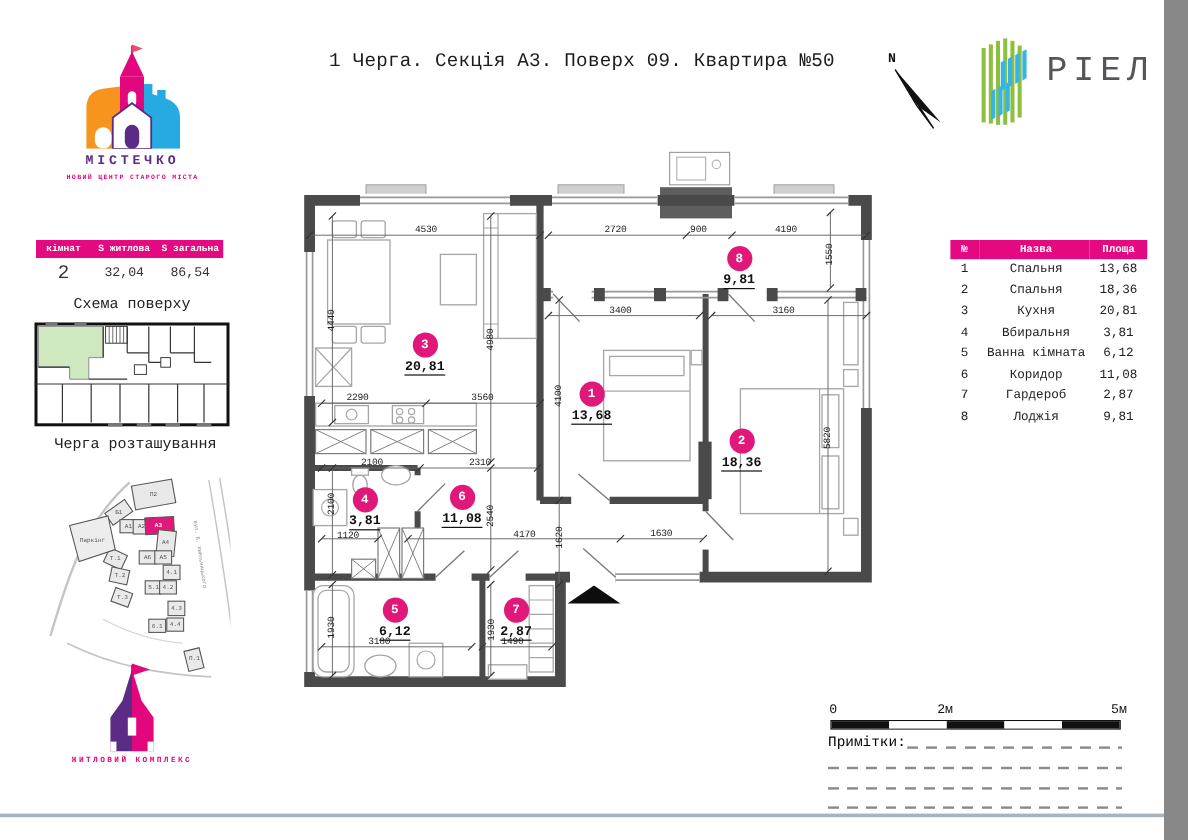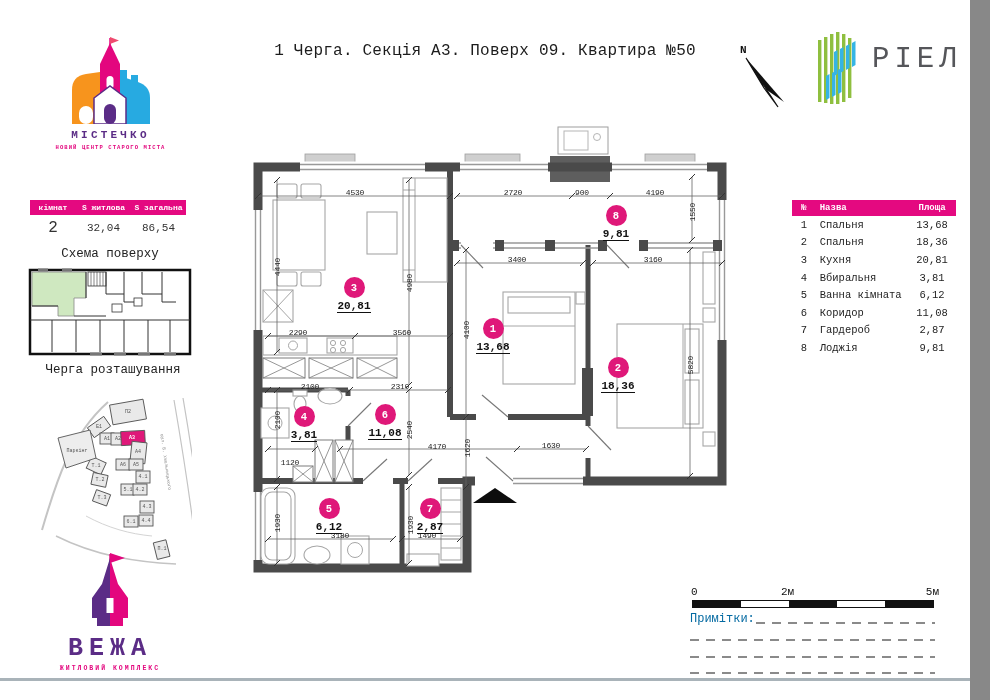--- a/index.html
+++ b/index.html
@@ -21,40 +21,40 @@
   .c1{width:46px;}.c2{width:55px;}.c3{width:55px;}
   .big2{font-size:16px;}
   .sec-h{font-size:12.5px;color:#222;}
   .vezha-name{font-weight:800;color:#5b2c86;font-size:25px;letter-spacing:6px;}
   .vezha-tag{color:#e3077e;font-size:6.5px;letter-spacing:2px;font-weight:bold;}
   
   .rtable{left:792px;top:200px;width:164px;border-collapse:collapse;font-size:10.5px;}
   .rtable thead td{background:#e40980;color:#fff;font-weight:bold;font-size:9px;height:14px;text-align:center;}
   .rtable tbody td{height:15.6px;color:#222;}
   .rtable td.num{width:24px;text-align:center;}
-  .rtable td.nm{width:92px;text-align:left;padding-left:4px;}
+  .rtable td.nm{width:92px;text-align:center;padding-left:4px;}
   .rtable td.ar{width:48px;text-align:center;}
   
   .riel-text{font-size:29px;font-weight:500;color:#55565a;letter-spacing:5px;}
   .north-n{font-size:11px;font-weight:bold;color:#111;}
   
   .dim{position:absolute;font-size:8px;color:#1d1d1d;white-space:nowrap;transform:translate(-50%,-50%);letter-spacing:-0.2px;}
   .dim.rot{transform:translate(-50%,-50%) rotate(-90deg);}
   .roomtag{position:absolute;width:46px;transform:translate(-50%,-50%);display:flex;flex-direction:column;align-items:center;}
   .badge{width:21px;height:21px;border-radius:50%;background:#df1879;color:#fff;font-size:10.5px;font-weight:bold;
          display:flex;align-items:center;justify-content:center;}
   .aarea{margin-top:2px;font-size:11px;font-weight:bold;color:#111;border-bottom:1.5px solid #111;line-height:12px;}
   .sitelbl{position:absolute;font-size:5px;color:#555;transform:translate(-50%,-50%);white-space:nowrap;}
   .sitelbl.hl{color:#fff;font-weight:bold;}
   .street{position:absolute;font-size:4.5px;color:#888;transform:translate(-50%,-50%) rotate(82deg);white-space:nowrap;}
   
   .sb-lbl{position:absolute;font-size:11px;color:#111;top:-15px;}
   .scalebar{left:692px;top:600px;width:240px;height:6px;border:1px solid #111;display:flex;}
   .scalebar div{height:100%;}
-  .notes-lbl{font-size:12px;color:#0369a1;}
+  .notes-lbl{font-size:12px;color:#000000;}
   .dashline{position:absolute;height:2px;background:repeating-linear-gradient(90deg,#8a8a8a 0 9px,transparent 9px 16px);}
   .botline{left:0;right:0;top:678px;height:3px;background:#a9b3b9;}
   svg{display:block;}
 </style>
 </head>
 <body>
 
 <div class="page">
 
   <div class="abs ctr title">1 Черга. Секція А3. Поверх 09. Квартира №50</div>
@@ -166,21 +166,20 @@
       <g transform="translate(40,0)">
         <line x1="30" y1="2" x2="30" y2="12" stroke="#e3077e" stroke-width="1.5"></line>
         <polygon points="30,1 45,6 30,11" fill="#e3077e"></polygon>
         <polygon points="30,6 30,74 12,74 12,46 22,32" fill="#5b2c86"></polygon>
         <polygon points="30,6 30,74 48,74 48,46 38,32" fill="#e3077e"></polygon>
         <rect x="26.5" y="46" width="7" height="15" fill="#fff"></rect>
         <rect x="12" y="66" width="5" height="8" fill="#fff"></rect>
         <rect x="43" y="66" width="5" height="8" fill="#fff"></rect>
       </g>
     </svg>
-    <div class="ctr vezha-name" style="margin-top:6px;">ВЕЖА</div>
     <div class="ctr vezha-tag" style="margin-top:2px;">ЖИТЛОВИЙ КОМПЛЕКС</div>
   </div>
 
   <div class="abs" style="left:736px;top:44px;width:64px;height:72px;">
     <div class="north-n" style="position:absolute;left:4px;top:0;">N</div>
     <svg width="64" height="72" viewBox="0 0 64 72">
       <polygon points="10,14 48,58 28,44" fill="#111"></polygon>
       <polygon points="10,14 28,44 42,63" fill="#fff" stroke="#111" stroke-width="1.2"></polygon>
     </svg>
   </div>
@@ -427,26 +426,26 @@
       <div class="dim" style="left: 517px; top: 259px;">3400</div>
       <div class="dim" style="left: 653px; top: 259px;">3160</div>
       <div class="dim rot" style="left: 466px; top: 330px;">4100</div>
       <div class="dim rot" style="left: 690px; top: 365px;">5820</div>
       <div class="dim" style="left: 298px; top: 332px;">2290</div>
       <div class="dim" style="left: 402px; top: 332px;">3560</div>
       <div class="dim" style="left: 310px; top: 386px;">2100</div>
       <div class="dim" style="left: 400px; top: 386px;">2310</div>
       <div class="dim rot" style="left: 277px; top: 420px;">2100</div>
       <div class="dim rot" style="left: 409px; top: 430px;">2540</div>
-      <div class="dim" style="left: 290px; top: 462px; text-align: right;">1120</div>
+      <div class="dim" style="left: 290px; top: 447px; text-align: right;">1120</div>
       <div class="dim" style="left: 437px; top: 446px;">4170</div>
       <div class="dim rot" style="left: 467px; top: 448px;">1620</div>
       <div class="dim" style="left: 551px; top: 445px;">1630</div>
       <div class="dim rot" style="left: 277px; top: 523px;">1930</div>
-      <div class="dim" style="left: 340px; top: 535px;">3180</div>
+      <div class="dim" style="left: 316px; top: 535px;">3180</div>
       <div class="dim rot" style="left: 410px; top: 525px;">1930</div>
       <div class="dim" style="left: 427px; top: 535px;">1490</div>
     </div>
   <div id="room-markers" class="abs" style="left:0;top:0;">
       <div class="roomtag" style="left: 493px; top: 336px;">
         <div class="badge">1</div>
         <div class="aarea">13,68</div>
       </div>
       <div class="roomtag" style="left: 618px; top: 375px;">
         <div class="badge">2</div>

